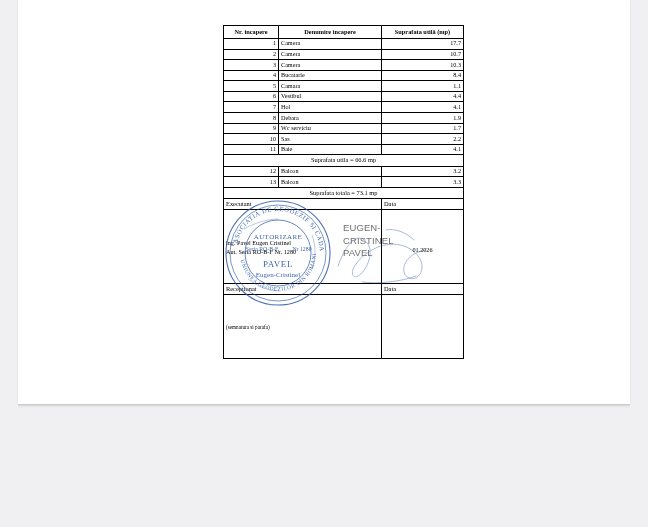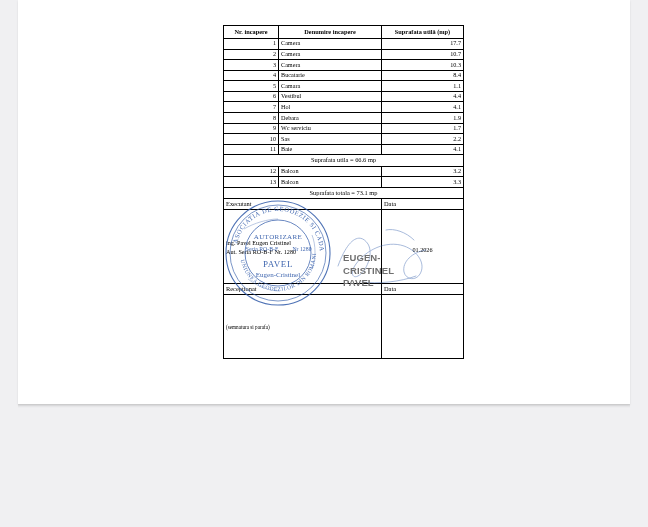--- a/index.html
+++ b/index.html
@@ -119,28 +119,27 @@
     left: 316px;
     top: 222px;
     width: 112px;
     height: 70px;
     pointer-events: none;
   }
   
   #digital-sign-name {
     position: absolute;
     left: 325px;
-    top: 252px;
+    top: 222px;
     width: 70px;
     font-family: "Liberation Sans", sans-serif;
     font-size: 9.5px;
     line-height: 1.32;
     color: #6f6f6f;
     letter-spacing: 0.1px;
-    font-weight: bold;
   }
 </style>
 </head>
 <body>
 
 <div id="page-sheet">
 
   <table id="doc-table">
     <thead>
       <tr>

